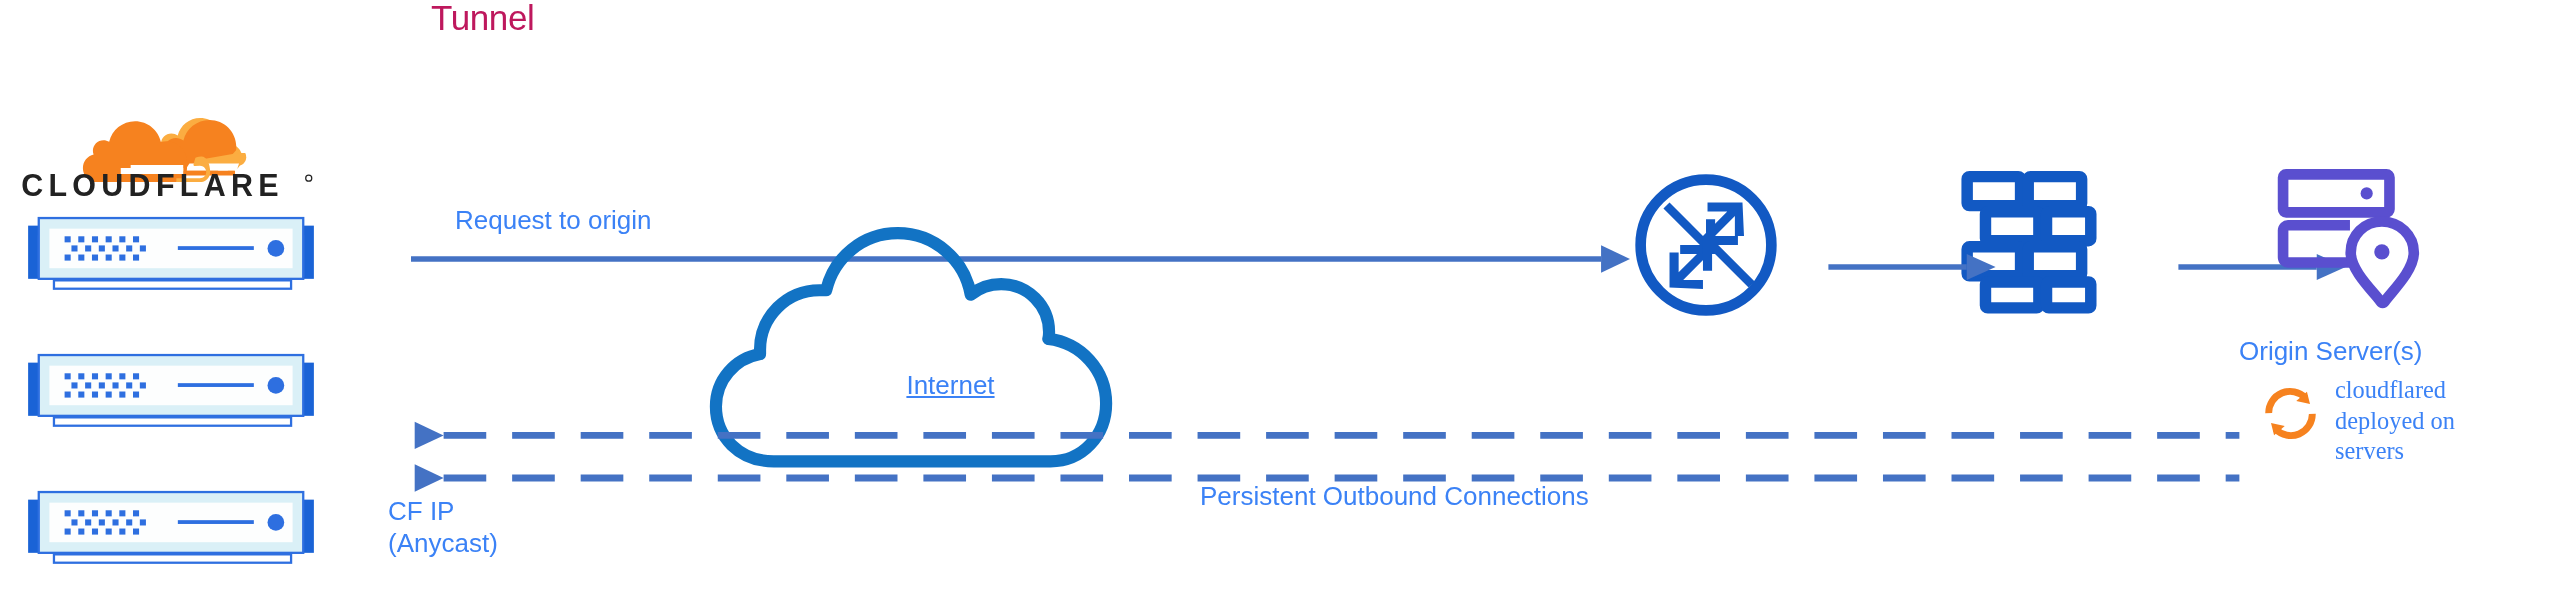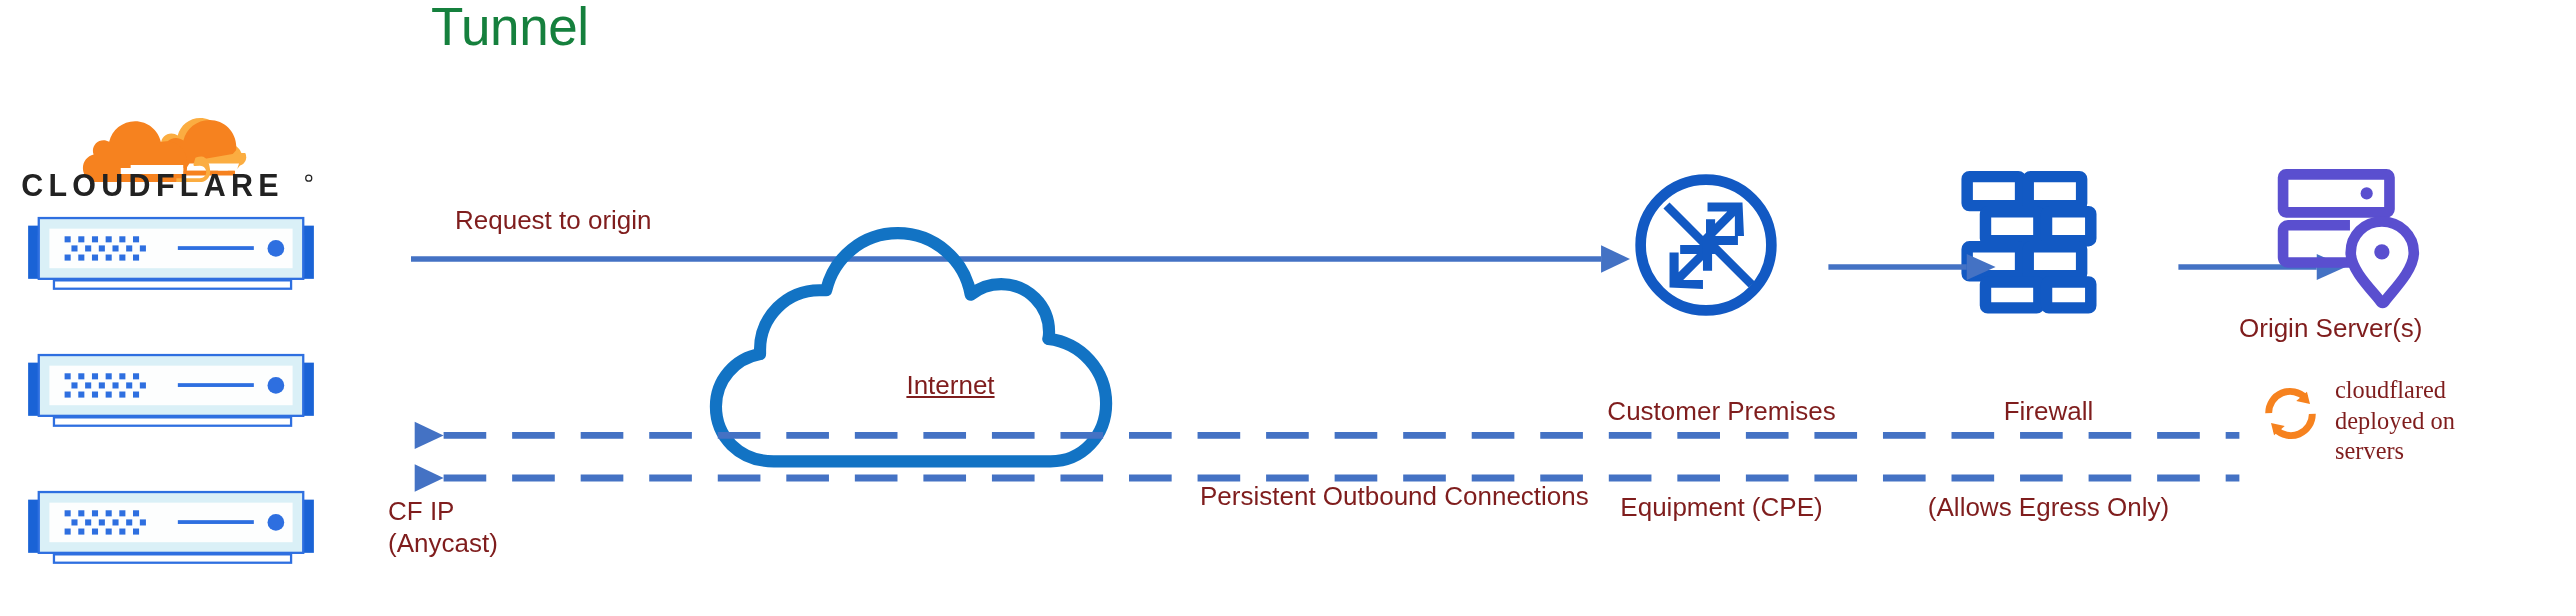--- a/index.html
+++ b/index.html
@@ -16,22 +16,22 @@
     height: 617px;
     background: #ffffff;
     overflow: hidden;
   }
   .abs { position: absolute; }
 
   
   #title {
     left: 431px;
     top: 0px;
-    font-size: 53px;
-    color: #15803d;
+    font-size: 35px;
+    color: #be185d;
     letter-spacing: -0.4px;
     line-height: 1.0;
     white-space: nowrap;
   }
 
   
   #cf-logo {
     left: 21.3px;
     top: 107px;
     width: 297px;
@@ -49,33 +49,33 @@
   .server-unit {
     width: 314px;
     height: 76px;
   }
   #srv1 { left: 13.7px; top: 215px; }
   #srv2 { left: 13.7px; top: 352px; }
   #srv3 { left: 13.7px; top: 489px; }
 
   
   .lbl {
-    color: #7f1d1d;
+    color: #3b82f6;
     font-size: 26px;
     line-height: 32px;
     white-space: pre;
   }
 
   #lbl-request { left: 455px; top: 204px; }
   #lbl-internet { left: 863px; top: 369px; width: 175px; text-align: center; text-decoration: underline; }
   #lbl-cfip { left: 388px; top: 495px; }
   #lbl-persistent { left: 1200px; top: 480px; }
   #lbl-cpe { left: 1531px; top: 331px; width: 381px; text-align: center; }
   #lbl-firewall { left: 1858px; top: 331px; width: 381px; text-align: center; }
-  #lbl-origin { left: 2239px; top: 312px; width: 335px; text-align: left; }
+  #lbl-origin { left: 2239px; top: 335px; width: 335px; text-align: left; }
   #lbl-cloudflared {
     left: 2335px; top: 375px; width: 229px;
     font-size: 24.4px; line-height: 30.5px; font-family: Liberation Serif, serif;
   }
 
   
   #arrow-request { left: 411px; top: 236px; width: 1219px; height: 46px; }
   #dashed-lines { left: 404px; top: 417px; width: 1843px; height: 84px; }
   #arrow-cpe-fw { left: 1828px; top: 248px; width: 168px; height: 38px; }
   #arrow-fw-origin { left: 2178px; top: 248px; width: 168px; height: 38px; }
@@ -255,43 +255,35 @@
         <path d="M52 44 L100 92 L100 66 L112 66 L112 112 L66 112 L66 100 L92 100 L44 52 Z"></path>
 
         <path d="M148 44 L102 44 L102 56 L128 56 L96 88 L104 96 L138 62 L138 88 L150 88 Z"></path>
 
         <path d="M52 156 L52 110 L64 110 L64 136 L96 104 L104 112 L70 146 L96 146 L96 158 Z"></path>
 
         <path d="M156 156 L108 108 L108 134 L96 134 L96 88 L142 88 L142 100 L116 100 L164 148 Z"></path>
       </g>
     </svg>
   </div>
-  <div id="lbl-cpe" class="abs lbl">
-    <div>Customer Premises</div>
-    <div>Equipment (CPE)</div>
-  </div>
 
   <div id="icon-firewall" class="abs">
     <svg viewBox="0 0 190 190" width="145" height="145" xmlns="http://www.w3.org/2000/svg">
       <g fill="none" stroke="#1259c3" stroke-width="15" stroke-linejoin="round">
         <rect x="12" y="10" width="70" height="38" rx="3"></rect>
         <rect x="92" y="10" width="70" height="38" rx="3"></rect>
         <rect x="36" y="56" width="70" height="38" rx="3"></rect>
         <rect x="116" y="56" width="58" height="38" rx="3"></rect>
         <rect x="12" y="102" width="70" height="38" rx="3"></rect>
         <rect x="92" y="102" width="70" height="38" rx="3"></rect>
         <rect x="36" y="148" width="70" height="34" rx="3"></rect>
         <rect x="116" y="148" width="58" height="34" rx="3"></rect>
       </g>
     </svg>
   </div>
-  <div id="lbl-firewall" class="abs lbl">
-    <div>Firewall</div>
-    <div>(Allows Egress Only)</div>
-  </div>
 
   <div id="arrow-cpe-fw" class="abs">
     <svg viewBox="0 0 220 50" width="168" height="38" xmlns="http://www.w3.org/2000/svg">
       <line x1="0" y1="25" x2="182" y2="25" stroke="#4472c4" stroke-width="7"></line>
       <polygon points="182,8 220,25 182,42" fill="#4472c4"></polygon>
     </svg>
   </div>
 
   <div id="arrow-fw-origin" class="abs">
     <svg viewBox="0 0 220 50" width="168" height="38" xmlns="http://www.w3.org/2000/svg">

